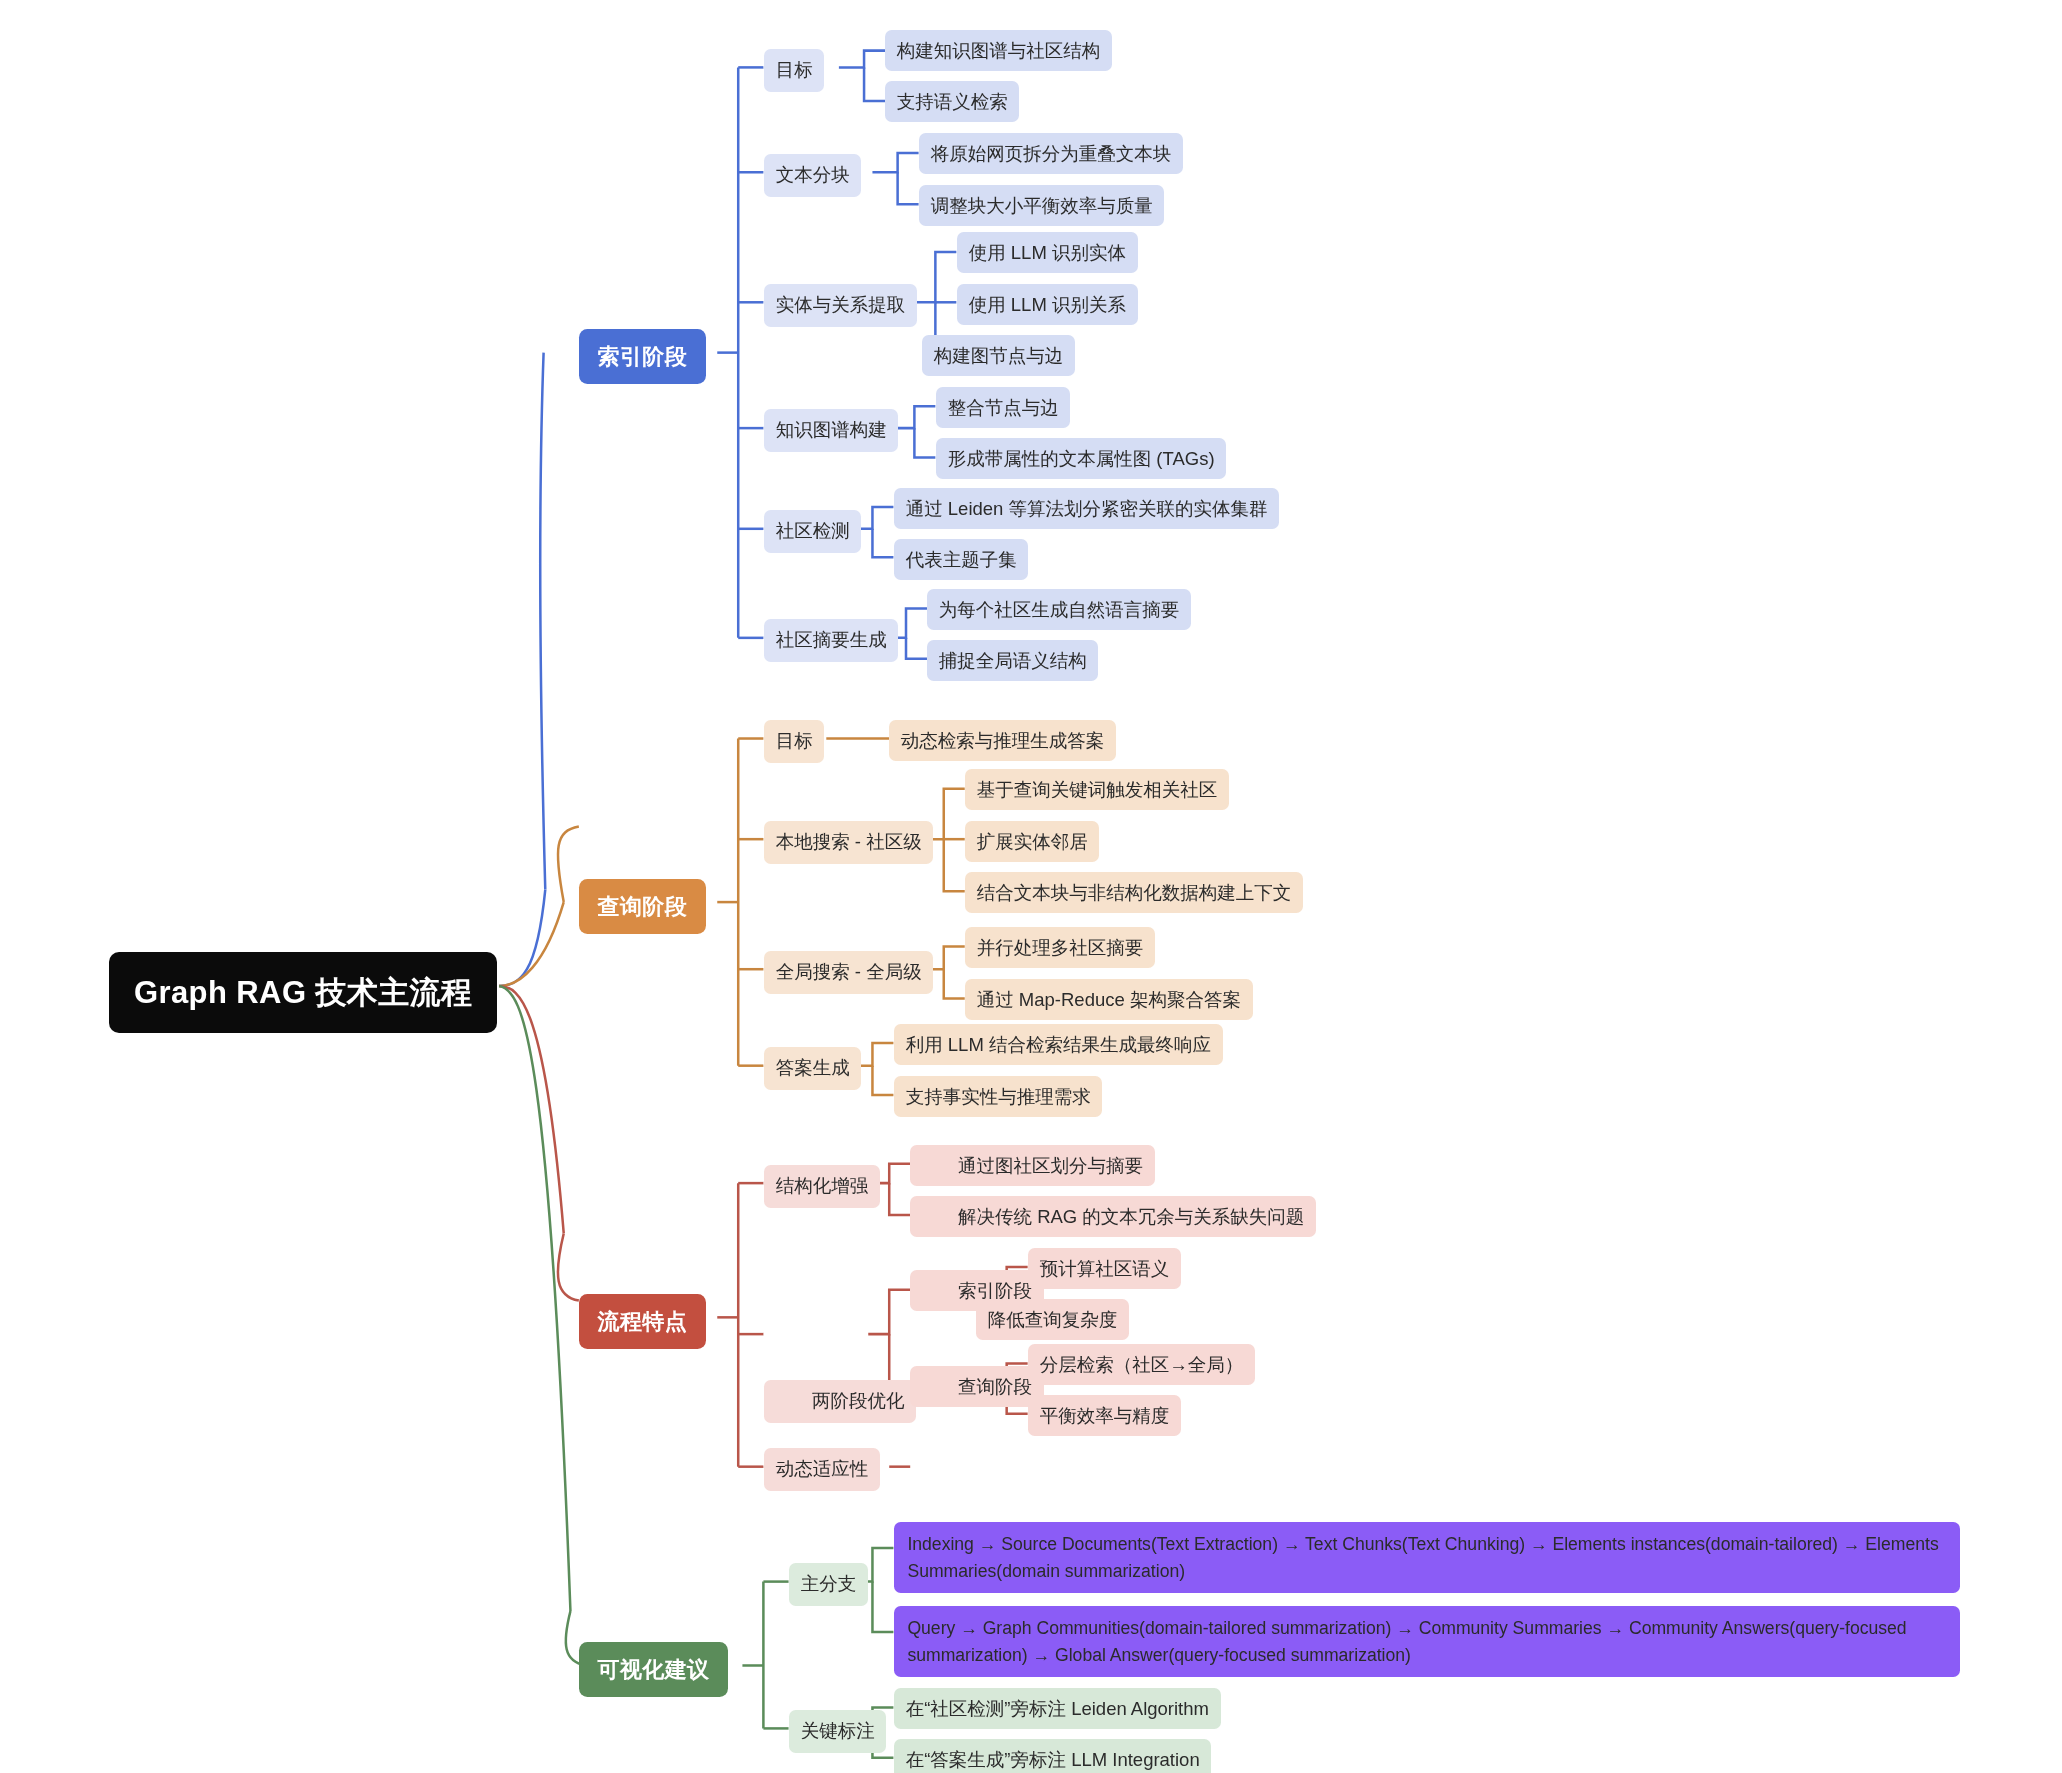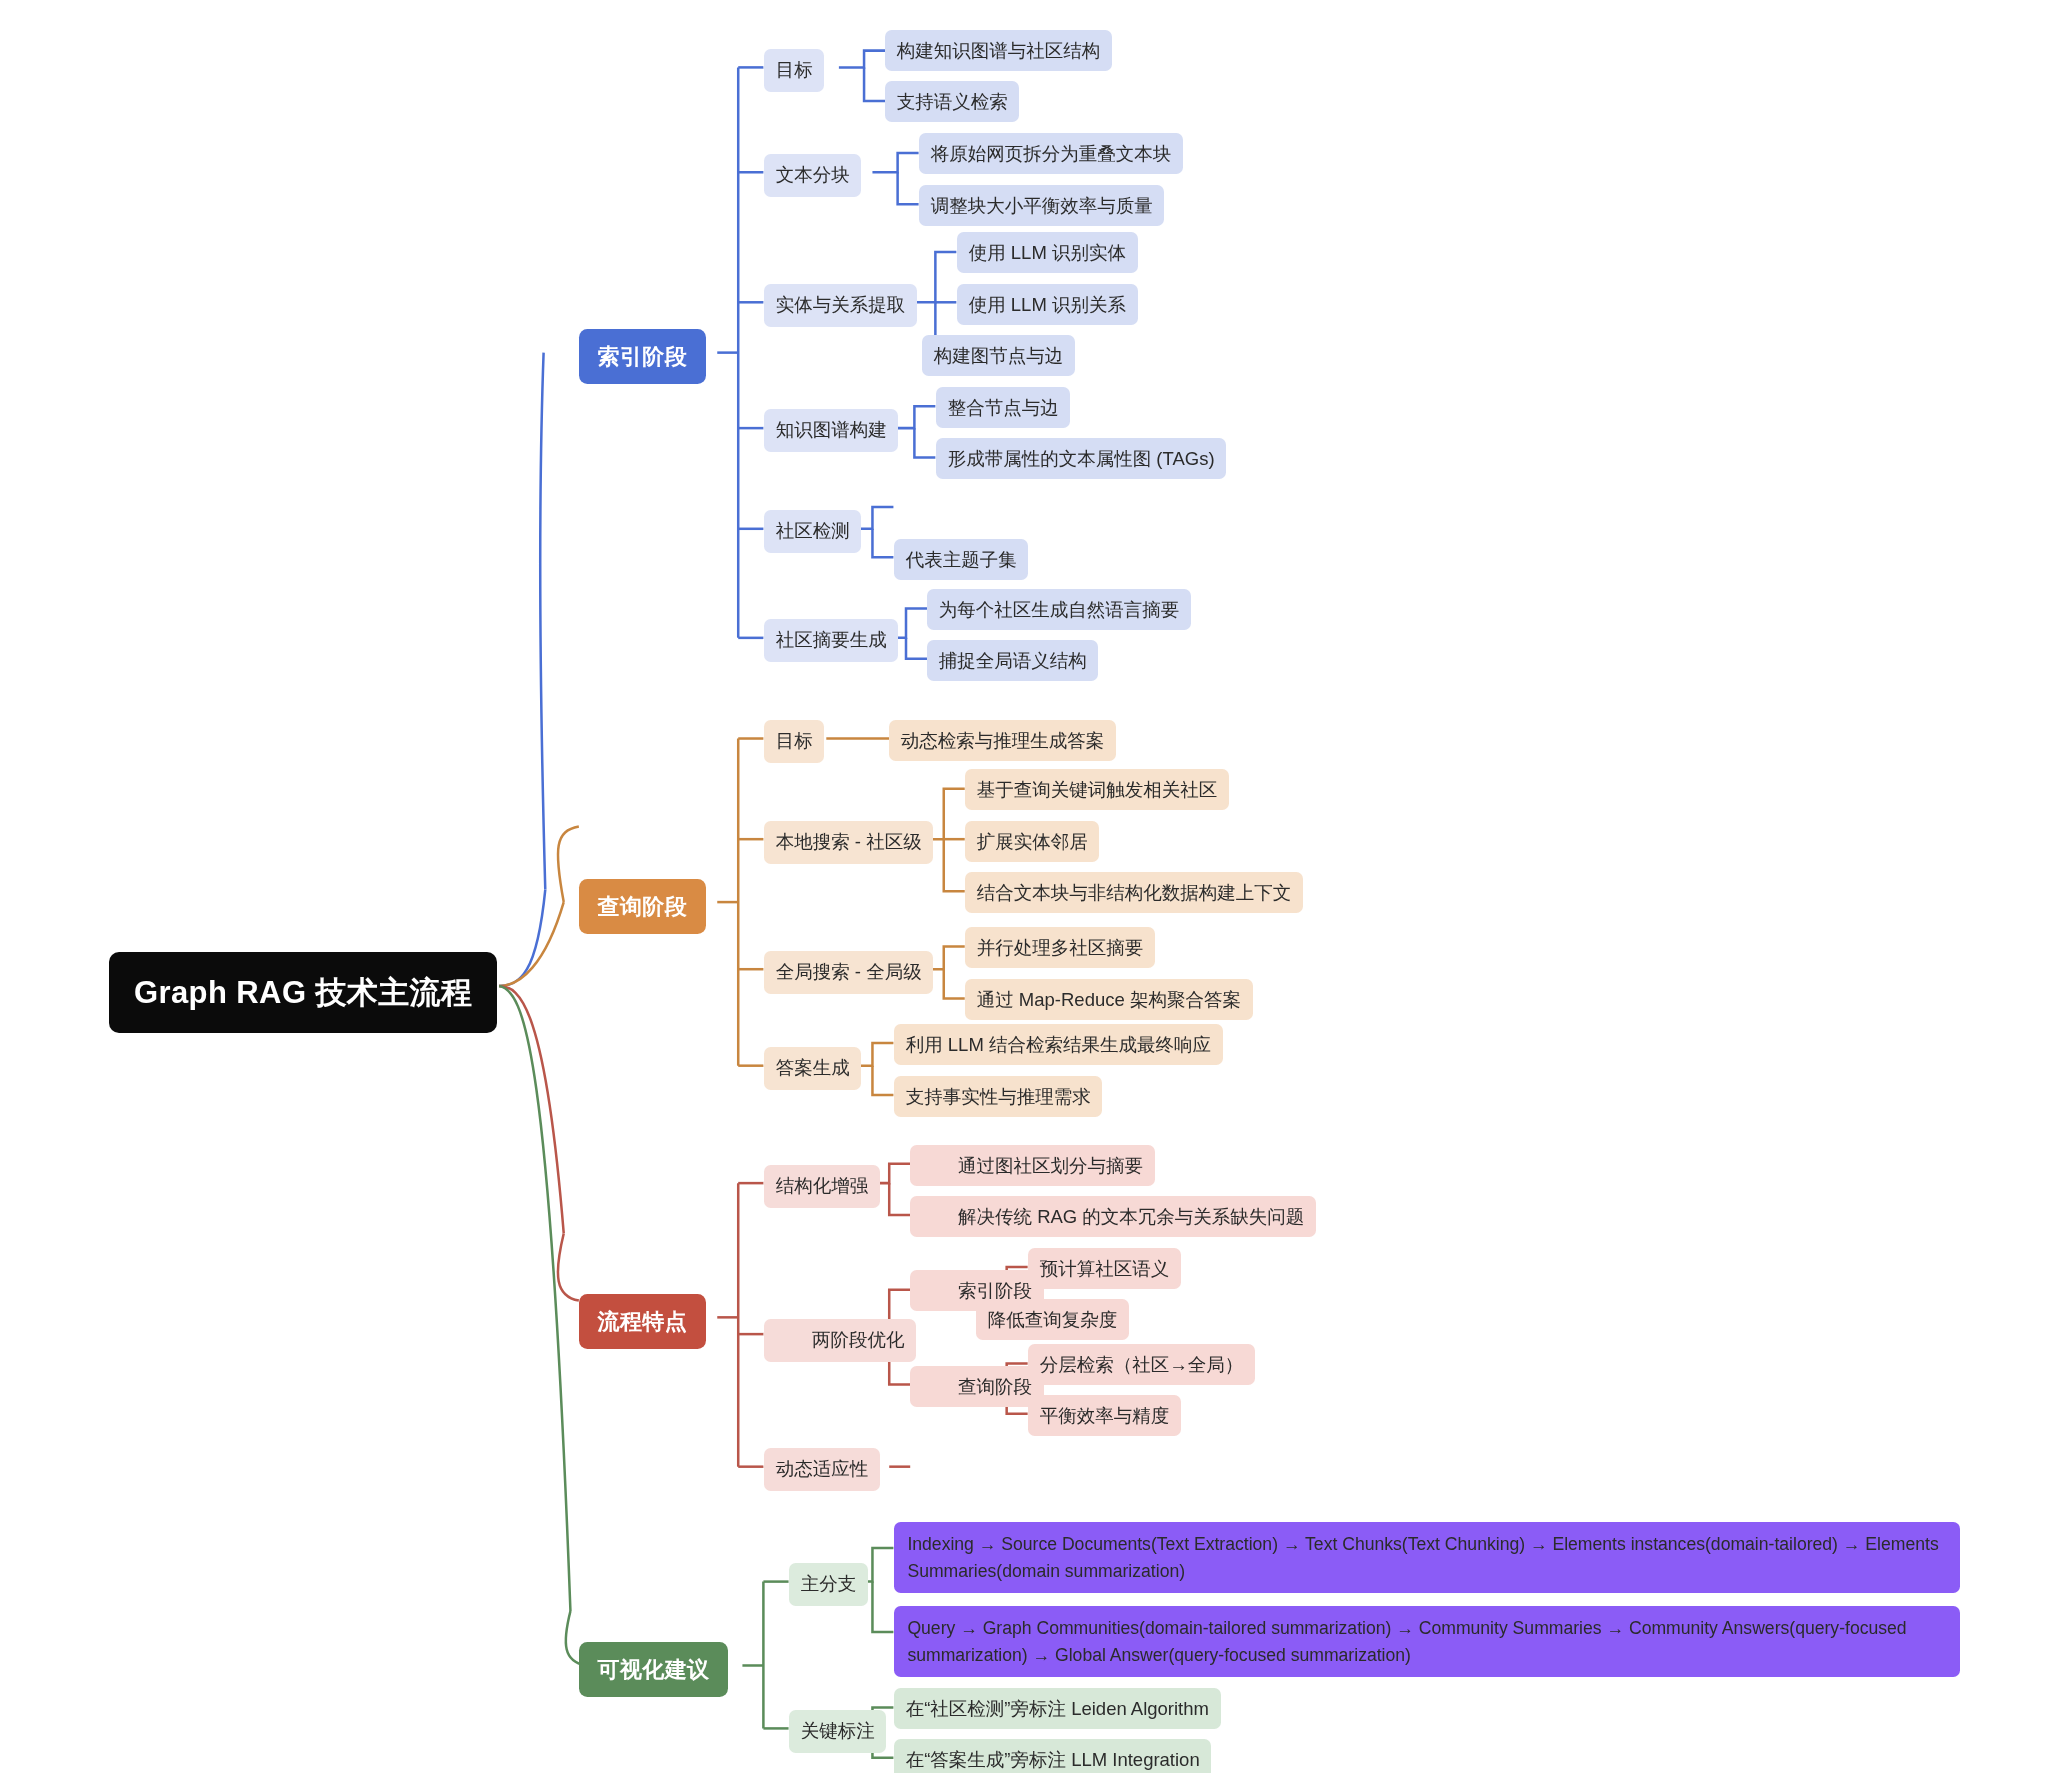--- a/index.html
+++ b/index.html
@@ -162,20 +162,21 @@
   <div class="node lvl2 blue" style="left:764px; top:284px;">实体与关系提取</div>
   <div class="node lvl3 blue" style="left:957px; top:232px;">使用 LLM 识别实体</div>
   <div class="node lvl3 blue" style="left:957px; top:284px;">使用 LLM 识别关系</div>
   <div class="node lvl3 blue" style="left:922px; top:335px;">构建图节点与边</div>
 
   <div class="node lvl2 blue" style="left:764px; top:409px;">知识图谱构建</div>
   <div class="node lvl3 blue" style="left:936px; top:387px;">整合节点与边</div>
   <div class="node lvl3 blue" style="left:936px; top:438px;">形成带属性的文本属性图 (TAGs)</div>
 
   <div class="node lvl2 blue" style="left:764px; top:510px;">社区检测</div>
+  <div class="node lvl3 blue" style="left:894px; top:488px;">通过 Leiden 等算法划分紧密关联的实体集群</div>
   <div class="node lvl3 blue" style="left:894px; top:539px;">代表主题子集</div>
 
   <div class="node lvl2 blue" style="left:764px; top:619px;">社区摘要生成</div>
   <div class="node lvl3 blue" style="left:927px; top:589px;">为每个社区生成自然语言摘要</div>
   <div class="node lvl3 blue" style="left:927px; top:640px;">捕捉全局语义结构</div>
 
   <svg style="position:absolute;left:0;top:0;width:2062px;height:1774px;pointer-events:none;" viewBox="0 0 2458 2114" width="2062" height="1774">
     <g stroke="#c8863f" stroke-width="3" fill="none">
       <path d="M855 1075 H 880"></path>
       <path d="M880 880 V 1270"></path>
@@ -239,21 +240,21 @@
       <path d="M1060 1748 H 1085"></path>
     </g>
   </svg>
 
   <div class="node lvl1 red" style="left:579px; top:1294px;">流程特点</div>
 
   <div class="node lvl2 red" style="left:764px; top:1165px;">结构化增强</div>
   <div class="node lvl3 red" style="left:910px; top:1145px;">通过图社区划分与摘要</div>
   <div class="node lvl3 red" style="left:910px; top:1196px;">解决传统 RAG 的文本冗余与关系缺失问题</div>
 
-  <div class="node lvl2 red" style="left:764px; top:1319px;padding-left:48px;">两阶段优化</div>
+  <div class="node lvl2 red" style="left:764px; top:1380px;padding-left:48px;">两阶段优化</div>
 
   <div class="node lvl3 red" style="left:910px; top:1270px;">索引阶段</div>
   <div class="node lvl4 red" style="left:1028px; top:1248px;">预计算社区语义</div>
   <div class="node lvl4 red" style="left:976px; top:1299px;">降低查询复杂度</div>
 
   <div class="node lvl3 red" style="left:910px; top:1366px;">查询阶段</div>
   <div class="node lvl4 red" style="left:1028px; top:1344px;">分层检索（社区→全局）</div>
   <div class="node lvl4 red" style="left:1028px; top:1395px;">平衡效率与精度</div>
 
   <div class="node lvl2 red" style="left:764px; top:1448px;">动态适应性</div>

